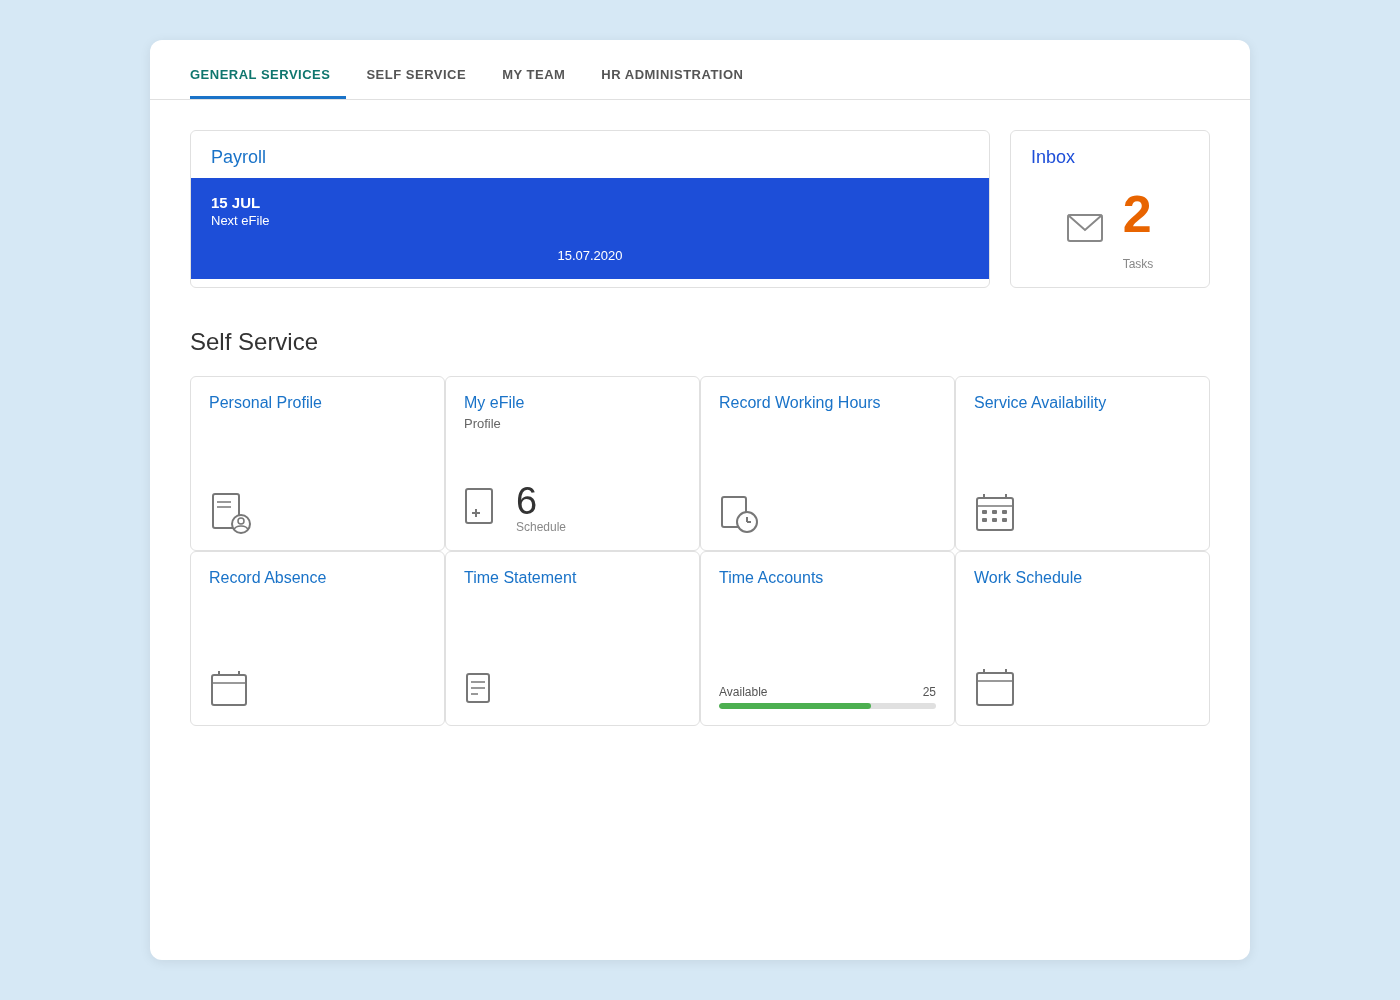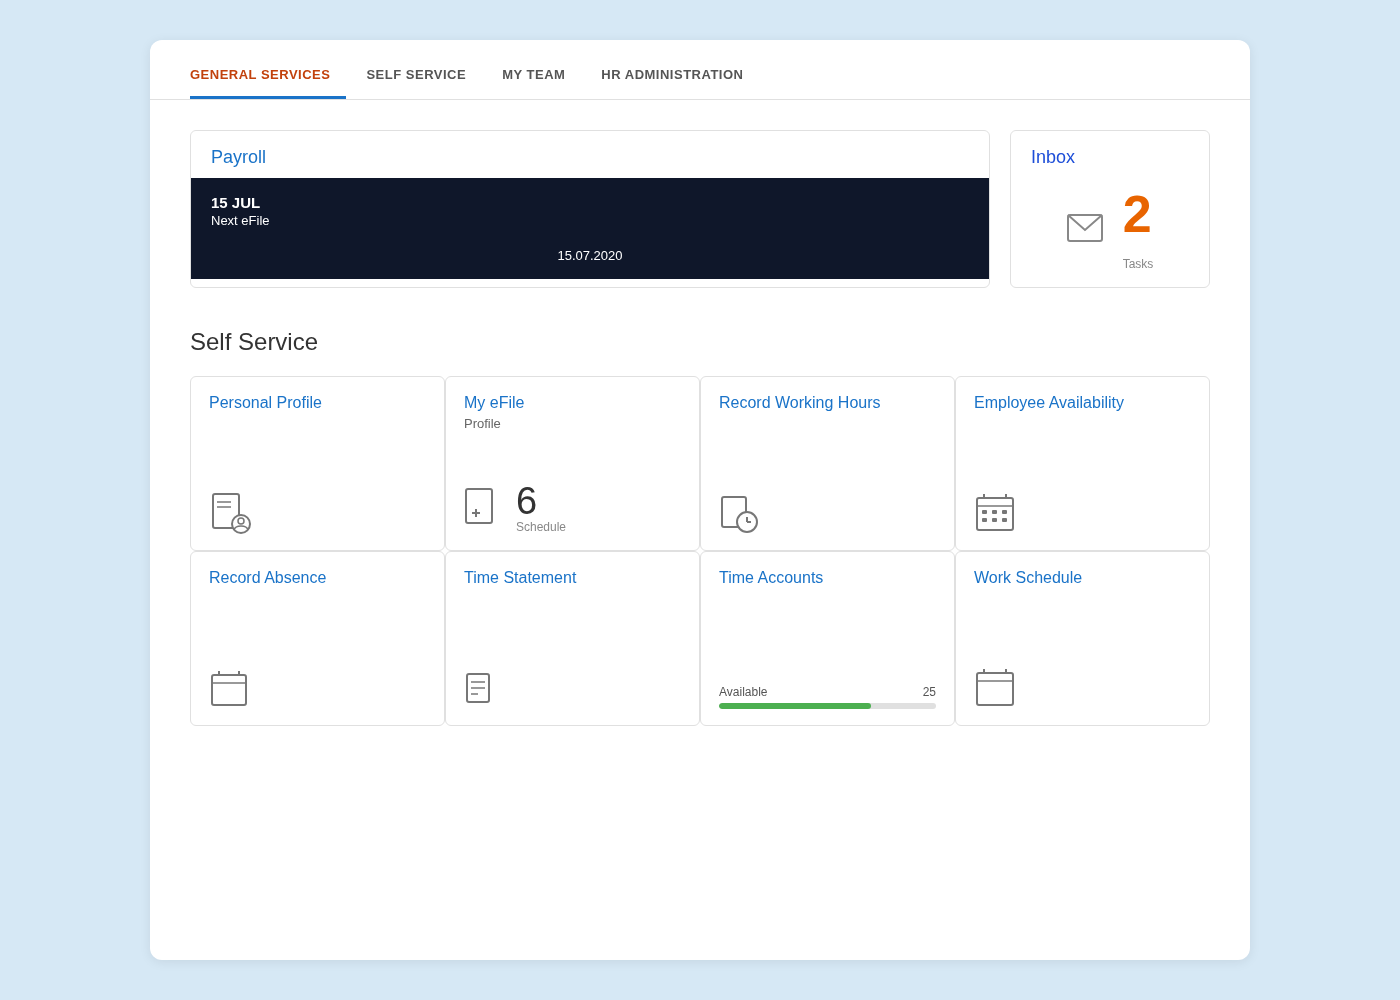--- a/index.html
+++ b/index.html
@@ -32,21 +32,21 @@
       font-size: 13px;
       font-weight: 600;
       letter-spacing: 0.5px;
       padding: 0 16px 14px 0;
       margin-right: 20px;
       cursor: pointer;
       color: #555;
       border-bottom: 3px solid transparent;
     }
     .nav-item.active {
-      color: #c2410c;
+      color: #0f766e;
       border-bottom: 3px solid #1a73c8;
     }
     
     .content {
       padding: 30px 40px;
     }
     
     .widgets-row {
       display: flex;
       gap: 20px;
@@ -61,21 +61,21 @@
     }
     .widget-payroll-header {
       padding: 16px 20px 10px;
     }
     .widget-payroll-title {
       color: #1a73c8;
       font-size: 18px;
       font-weight: 500;
     }
     .widget-payroll-body {
-      background: #0f172a;
+      background: #1d4ed8;
       padding: 16px 20px;
       color: #fff;
     }
     .widget-payroll-date {
       font-size: 15px;
       font-weight: 700;
     }
     .widget-payroll-label {
       font-size: 13px;
       font-weight: 400;
@@ -291,21 +291,21 @@
                 <rect x="3" y="5" width="24" height="30" rx="2" stroke="#777" stroke-width="2" fill="none"></rect>
                 <circle cx="28" cy="30" r="10" fill="#fff" stroke="#777" stroke-width="2"></circle>
                 <line x1="28" y1="25" x2="28" y2="30" stroke="#777" stroke-width="2"></line>
                 <line x1="28" y1="30" x2="32" y2="30" stroke="#777" stroke-width="2"></line>
               </svg>
             </div>
           </div>
         </div>
 
         <div class="card">
-          <div class="card-title">Employee Availability</div>
+          <div class="card-title">Service Availability</div>
           <div class="card-body">
             <div class="card-icon-area">
               <svg width="42" height="42" viewBox="0 0 42 42" fill="none" xmlns="http://www.w3.org/2000/svg">
                 <rect x="3" y="6" width="36" height="32" rx="2" stroke="#777" stroke-width="2" fill="none"></rect>
                 <line x1="3" y1="14" x2="39" y2="14" stroke="#777" stroke-width="1.5"></line>
                 <line x1="10" y1="6" x2="10" y2="2" stroke="#777" stroke-width="2"></line>
                 <line x1="32" y1="6" x2="32" y2="2" stroke="#777" stroke-width="2"></line>
 
                 <rect x="8" y="18" width="5" height="4" rx="1" fill="#777"></rect>
                 <rect x="18" y="18" width="5" height="4" rx="1" fill="#777"></rect>

